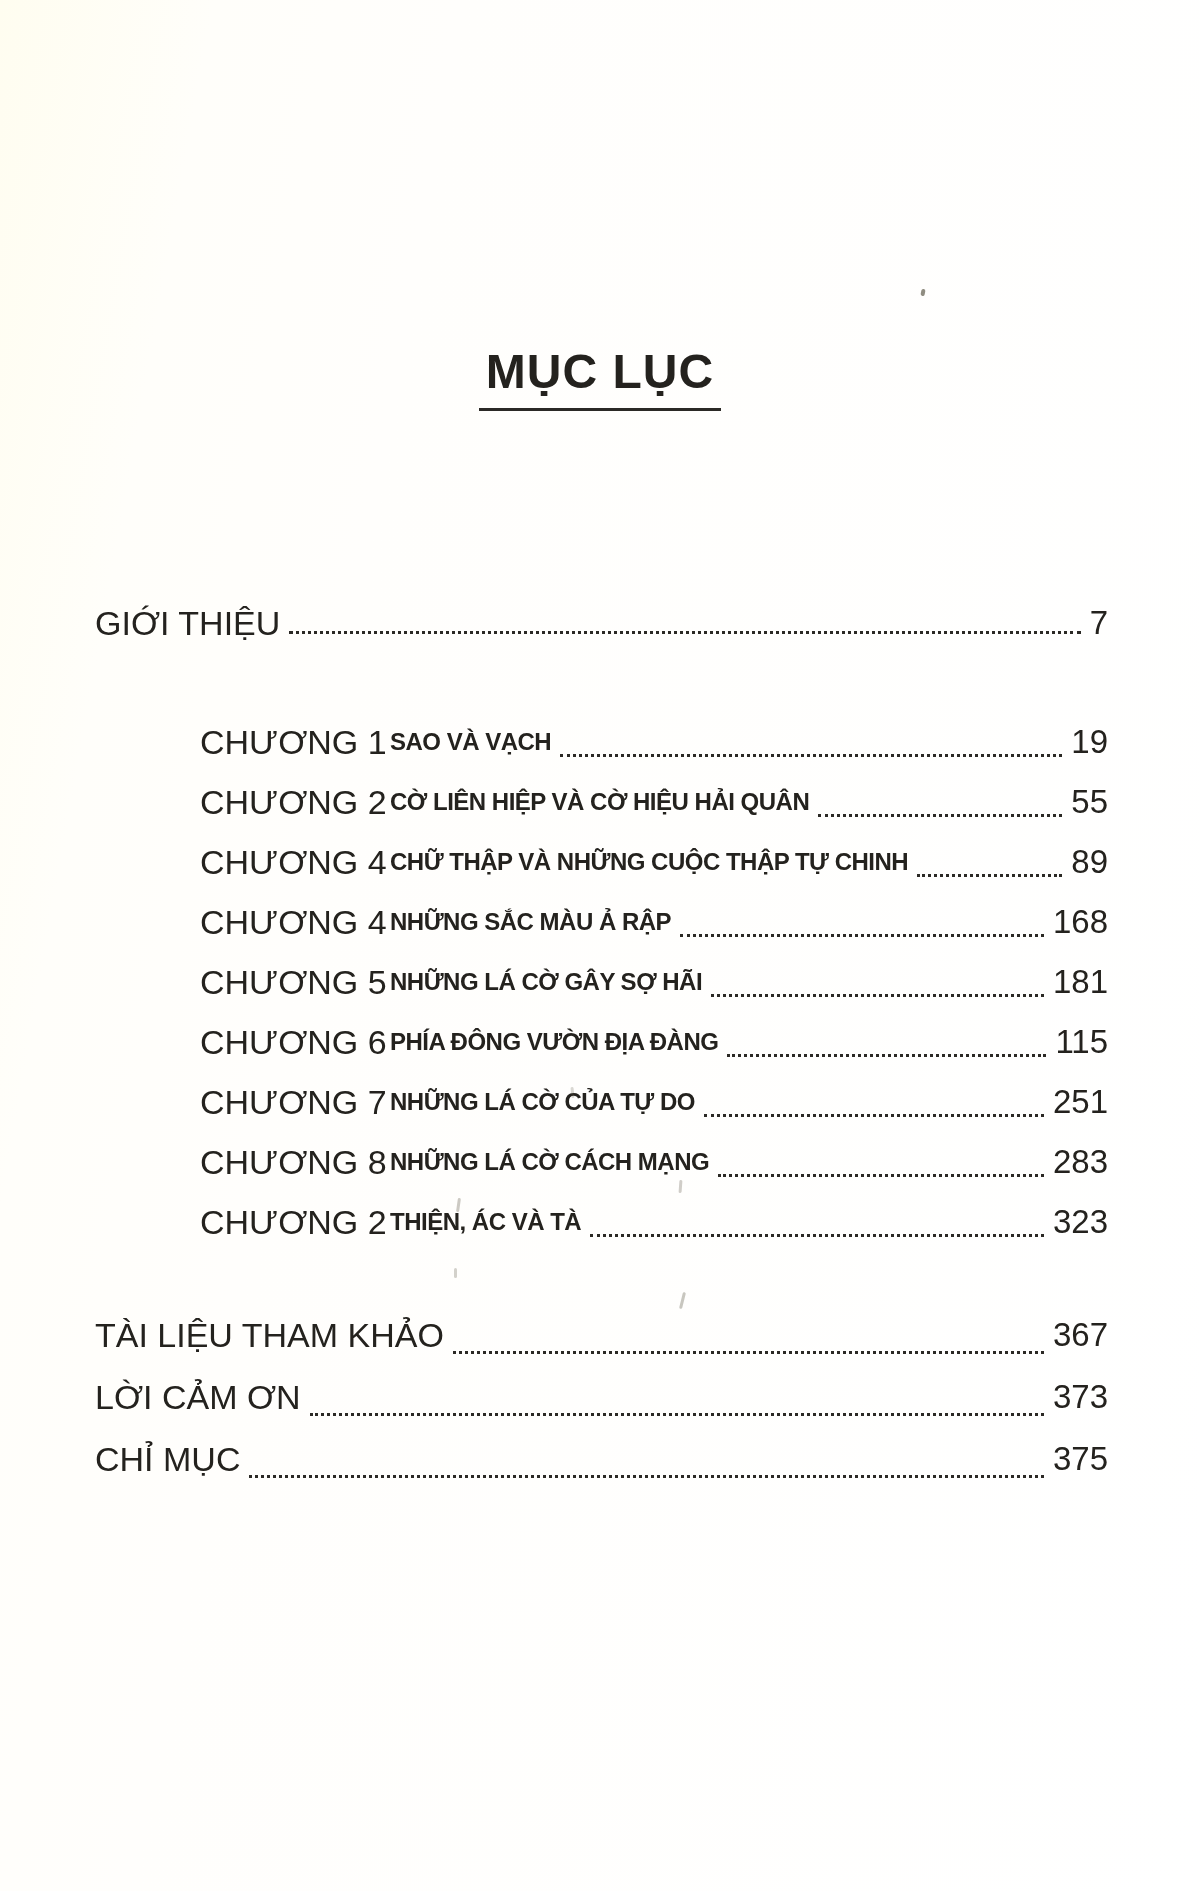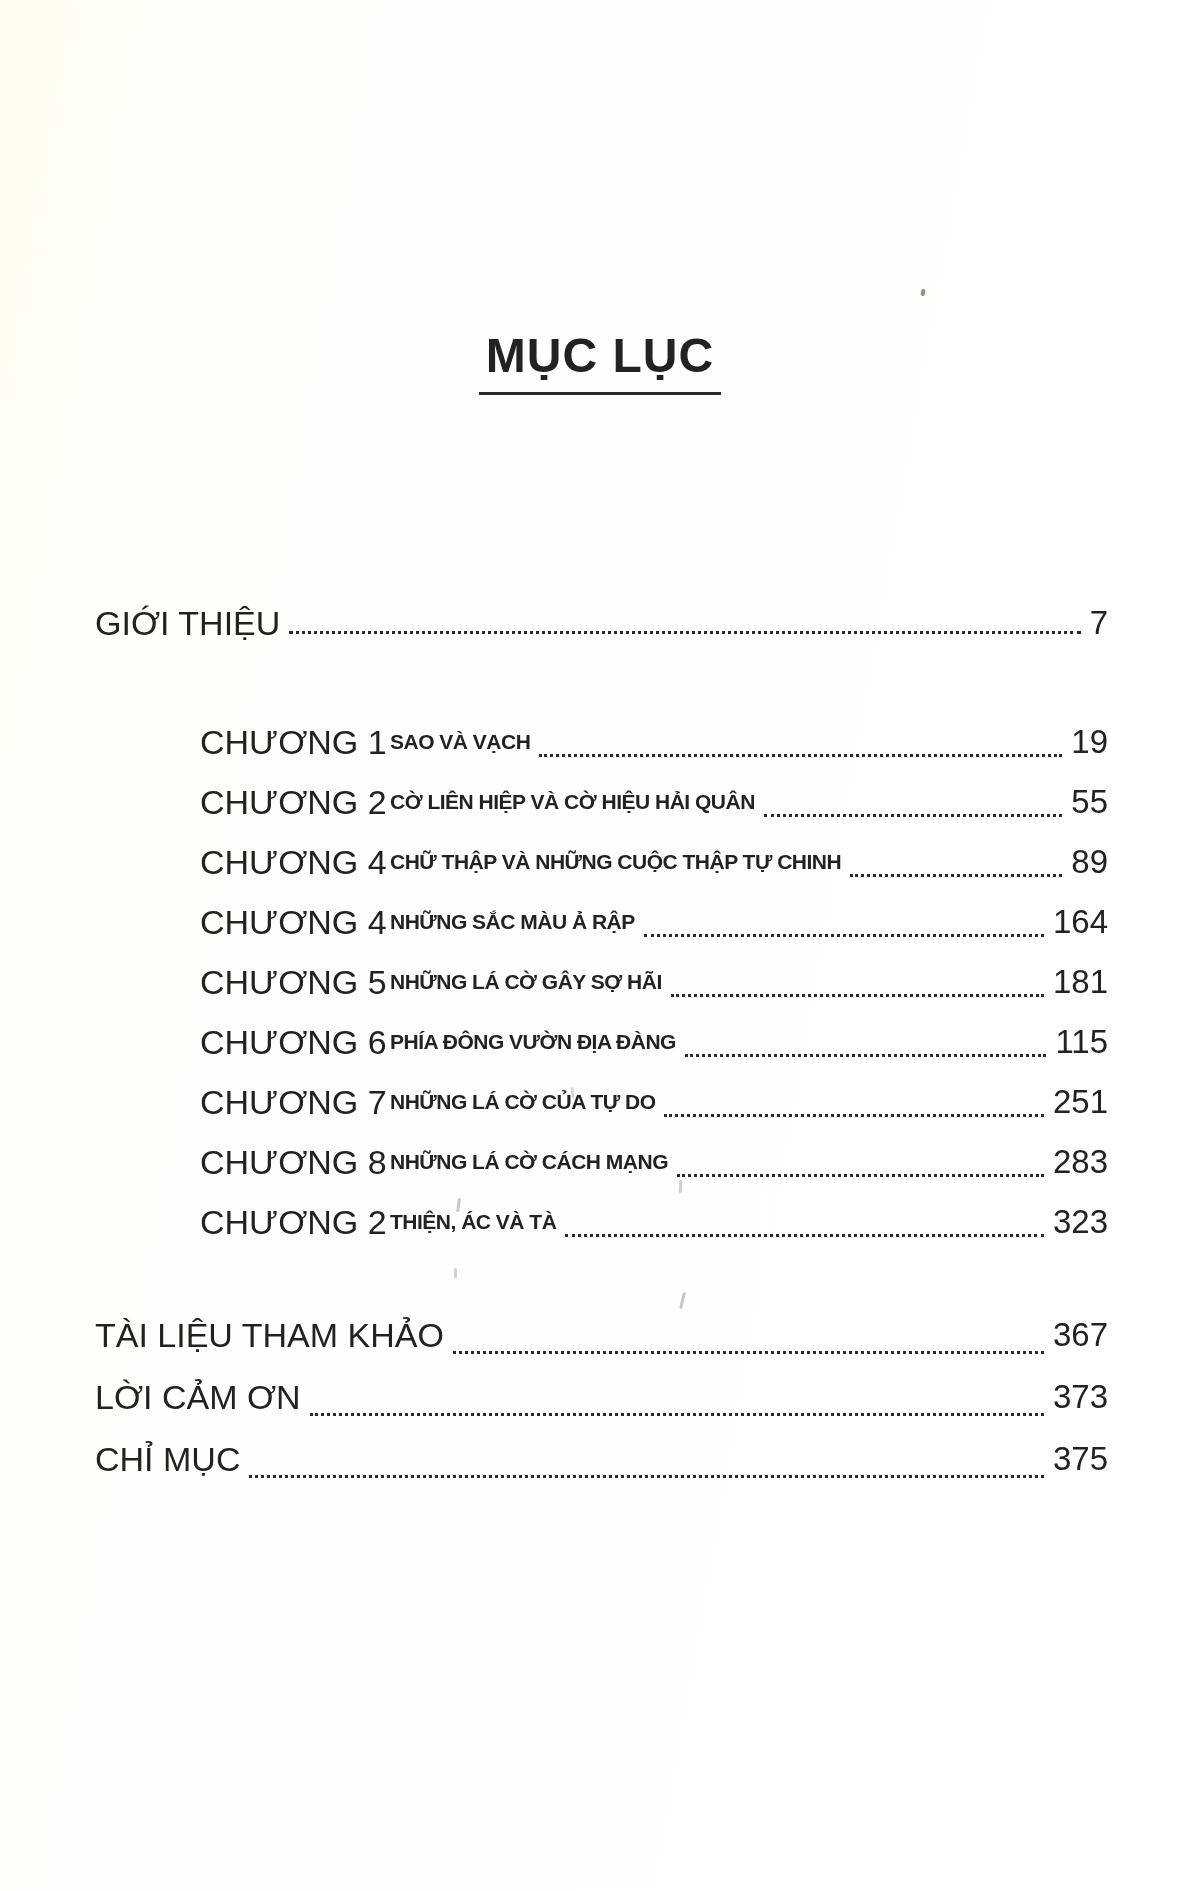--- a/index.html
+++ b/index.html
@@ -22,21 +22,21 @@
     background: linear-gradient(100deg, #fffdf0 0%, #fffefa 14%, var(--page_bg) 30%, #ffffff 100%);
   }
 
   
   .title-wrap {
     position: absolute; top: 331px; left: 0; width: 100%;
     text-align: center;
   }
   h1.title {
     display: inline-block;
-    margin: 0;
+    margin: 16px;
     font-size: 48px;
     font-weight: 700;
     line-height: 1.05;
     letter-spacing: 1px;
     padding: 0 7px 11px 7px;
     border-bottom: 3px solid #2b2926;
   }
 
   
   .row { display: flex; align-items: center; }
@@ -76,21 +76,21 @@
   }
   .ch-row { height: 60px; align-items: center; }
   .ch-label {
     flex: 0 0 190px;
     font-size: 34px;
     font-weight: 400;
     white-space: nowrap;
   }
   .ch-title {
     flex: 0 0 auto;
-    font-size: 21px;
+    font-size: 24px;
     font-weight: 700;
     letter-spacing: -0.5px;
     white-space: nowrap;
   }
   .ch-row .leader { margin-bottom: 15px; }
 
   
   .backmatter {
     position: absolute;
     top: 1304px; left: 95px; right: 92px;
@@ -140,21 +140,21 @@
       <span class="ch-label">CHƯƠNG 4</span>
       <span class="ch-title">CHỮ THẬP VÀ NHỮNG CUỘC THẬP TỰ CHINH</span>
       <span class="leader"></span>
       <span class="pagenum">89</span>
     </div>
 
     <div class="row ch-row">
       <span class="ch-label">CHƯƠNG 4</span>
       <span class="ch-title">NHỮNG SẮC MÀU Ả RẬP</span>
       <span class="leader"></span>
-      <span class="pagenum">164</span>
+      <span class="pagenum">168</span>
     </div>
 
     <div class="row ch-row">
       <span class="ch-label">CHƯƠNG 5</span>
       <span class="ch-title">NHỮNG LÁ CỜ GÂY SỢ HÃI</span>
       <span class="leader"></span>
       <span class="pagenum">181</span>
     </div>
 
     <div class="row ch-row">

